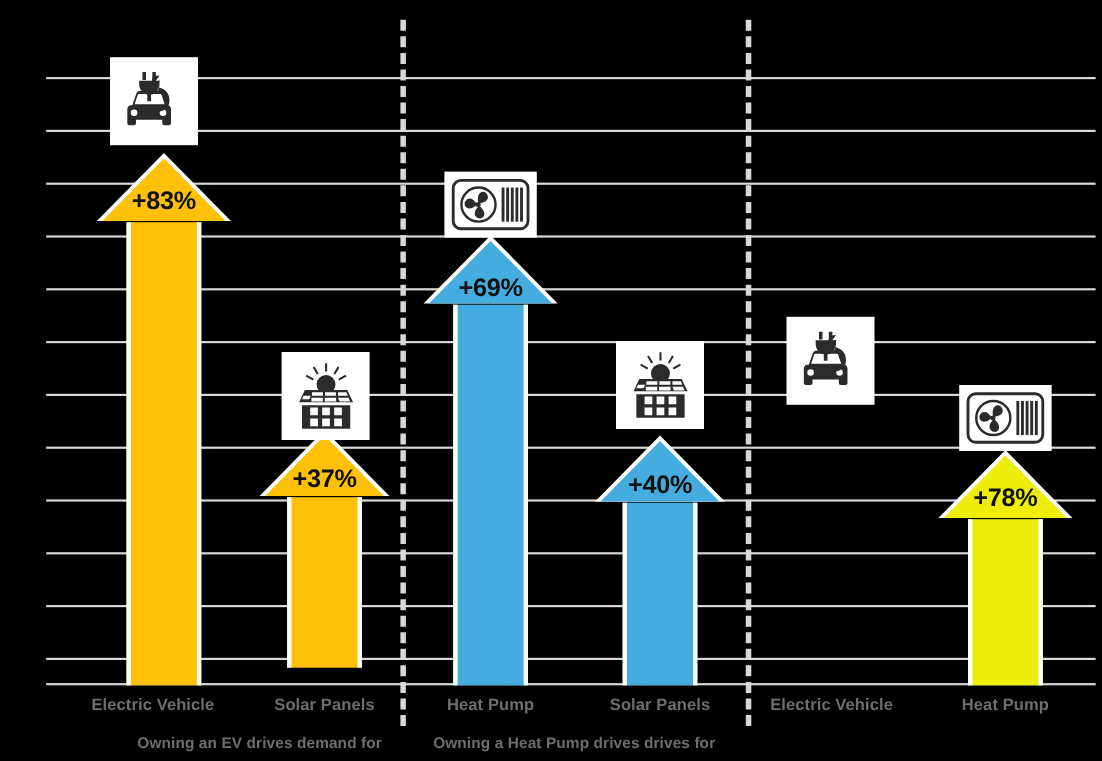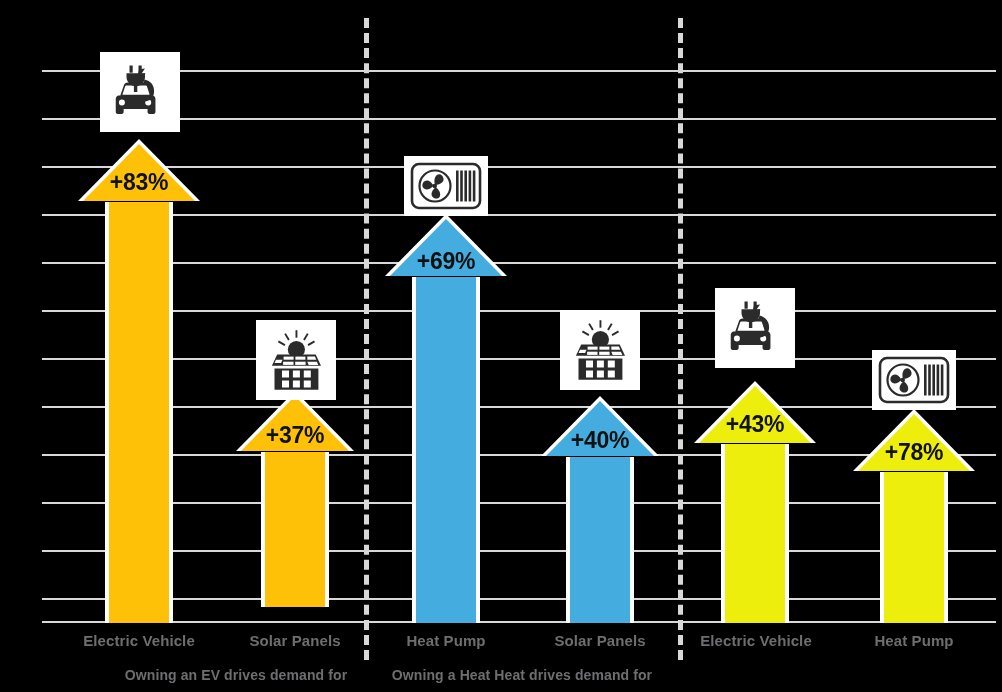--- a/index.html
+++ b/index.html
@@ -53,21 +53,21 @@
   <div class="gridline" style="top:406px"></div>
   <div class="gridline" style="top:454px"></div>
   <div class="gridline" style="top:502px"></div>
   <div class="gridline" style="top:550px"></div>
   <div class="gridline" style="top:598px"></div>
   <div class="axisline" style="top:621px"></div>
 
   <div class="divider" style="left:364px;top:18px;height:642px"></div>
   <div class="divider" style="left:678px;top:18px;height:642px"></div>
 
-  <div class="arrow" style="left:78px;top:140px;width:122px;height:483px;">
+  <div class="arrow" style="left:88px;top:140px;width:122px;height:483px;">
     <div class="headwrap" style="border-width:0 61px 62px 61px;border-bottom-color:#ffffff;top:-1px;"></div>
     <div class="head" style="border-width:0 56px 57px 56px;border-bottom-color:#FFC107;top:4px;"></div>
     <div class="shaft" style="top:62px;width:68px;height:421px;background:#FFC107;"></div>
     <div class="val" style="top:29px;">+83%</div>
   </div>
   <div class="iconbox" style="left:100px;top:52px;width:80px;height:80px;">
     <svg width="64" height="62" viewBox="0 0 64 62" aria-label="ev-charging-icon">
       <g fill="#2b2b2b">
         <path d="M21.5 4.5h3.2v7.2h-3.2z"></path>
         <path d="M30.5 4.5h3.2v7.2h-3.2z"></path>
@@ -175,26 +175,20 @@
         <path d="M29.9 42.5h7v7h-7z"></path>
         <path d="M40.8 42.5h7v7h-7z"></path>
         <path d="M19 52.5h7v7h-7z"></path>
         <path d="M29.9 52.5h7v7h-7z"></path>
         <path d="M40.8 52.5h7v7h-7z"></path>
       </g>
     </svg>
   </div>
   <div class="catlabel" style="left:600px;top:632px;">Solar Panels</div>
 
-  <div class="arrow" style="left:694px;top:382px;width:122px;height:241px;">
-    <div class="headwrap" style="border-width:0 61px 62px 61px;border-bottom-color:#ffffff;top:-1px;"></div>
-    <div class="head" style="border-width:0 56px 57px 56px;border-bottom-color:#EDEE0C;top:4px;"></div>
-    <div class="shaft" style="top:62px;width:68px;height:179px;background:#EDEE0C;"></div>
-    <div class="val" style="top:29px;">+43%</div>
-  </div>
   <div class="iconbox" style="left:715px;top:288px;width:80px;height:80px;">
     <svg width="64" height="62" viewBox="0 0 64 62" aria-label="ev-charging-icon">
       <g fill="#2b2b2b">
         <path d="M21.5 4.5h3.2v7.2h-3.2z"></path>
         <path d="M30.5 4.5h3.2v7.2h-3.2z"></path>
         <path d="M18.5 12.3h18.5v3.4c0 5.3-4.1 9.5-9.2 9.5s-9.3-4.2-9.3-9.5z"></path>
         <path d="M25.9 24.5h3.4v6.5h-3.4z"></path>
         <path d="M31.2 8.2l5.8-.6-3.6 5.2 4.2-.6-6.4 7.1 1.7-5.3-3.5.6z"></path>
         <path d="M36.5 18.6c6.2 1.4 9.6 5.6 9.6 11.6 0 6.8-4.6 10.4-11.8 10.6v-3.6c5.1-.15 8.1-2.4 8.1-7 0-4.3-2.4-7-7-8.1z"></path>
         <path d="M12.3 34.6l3.6-10.4c.55-1.6 2.05-2.6 3.75-2.6h17.9c1.7 0 3.2 1 3.75 2.6l3.6 10.4c1.5.45 2.55 1.8 2.55 3.4v13.1c0 1-.8 1.8-1.8 1.8h-4.3c-1 0-1.8-.8-1.8-1.8v-3.2H15.65v3.2c0 1-.8 1.8-1.8 1.8H9.55c-1 0-1.8-.8-1.8-1.8V38c0-1.6 1.05-2.95 2.55-3.4zm4.9-9.3l-2.8 8.4h27.3l-2.8-8.4a1.1 1.1 0 00-1.05-.75H18.25c-.48 0-.9.3-1.05.75zM13.9 38.6a3 3 0 100 6 3 3 0 000-6zm26.3 0a3 3 0 100 6 3 3 0 000-6zm-16 .6h5.7c.7 0 1.3.55 1.3 1.3v2.2c0 .7-.6 1.3-1.3 1.3h-5.7c-.75 0-1.3-.6-1.3-1.3v-2.2c0-.75.55-1.3 1.3-1.3z"></path>
@@ -224,15 +218,15 @@
         <rect x="50.2" y="8.5" width="2.6" height="31"></rect>
         <rect x="54.4" y="8.5" width="2.6" height="31"></rect>
         <rect x="58.6" y="8.5" width="2.6" height="31"></rect>
         <rect x="62.8" y="8.5" width="2.6" height="31"></rect>
       </g>
     </svg>
   </div>
   <div class="catlabel" style="left:914px;top:632px;">Heat Pump</div>
 
   <div class="grouplabel" style="left:236px;top:667px;">Owning an EV drives demand for</div>
-  <div class="grouplabel" style="left:522px;top:667px;">Owning  a Heat Heat drives demand for</div>
+  <div class="grouplabel" style="left:522px;top:667px;">Owning  a Heat Pump drives drives for</div>
 
 </div>
 
 </body></html>

